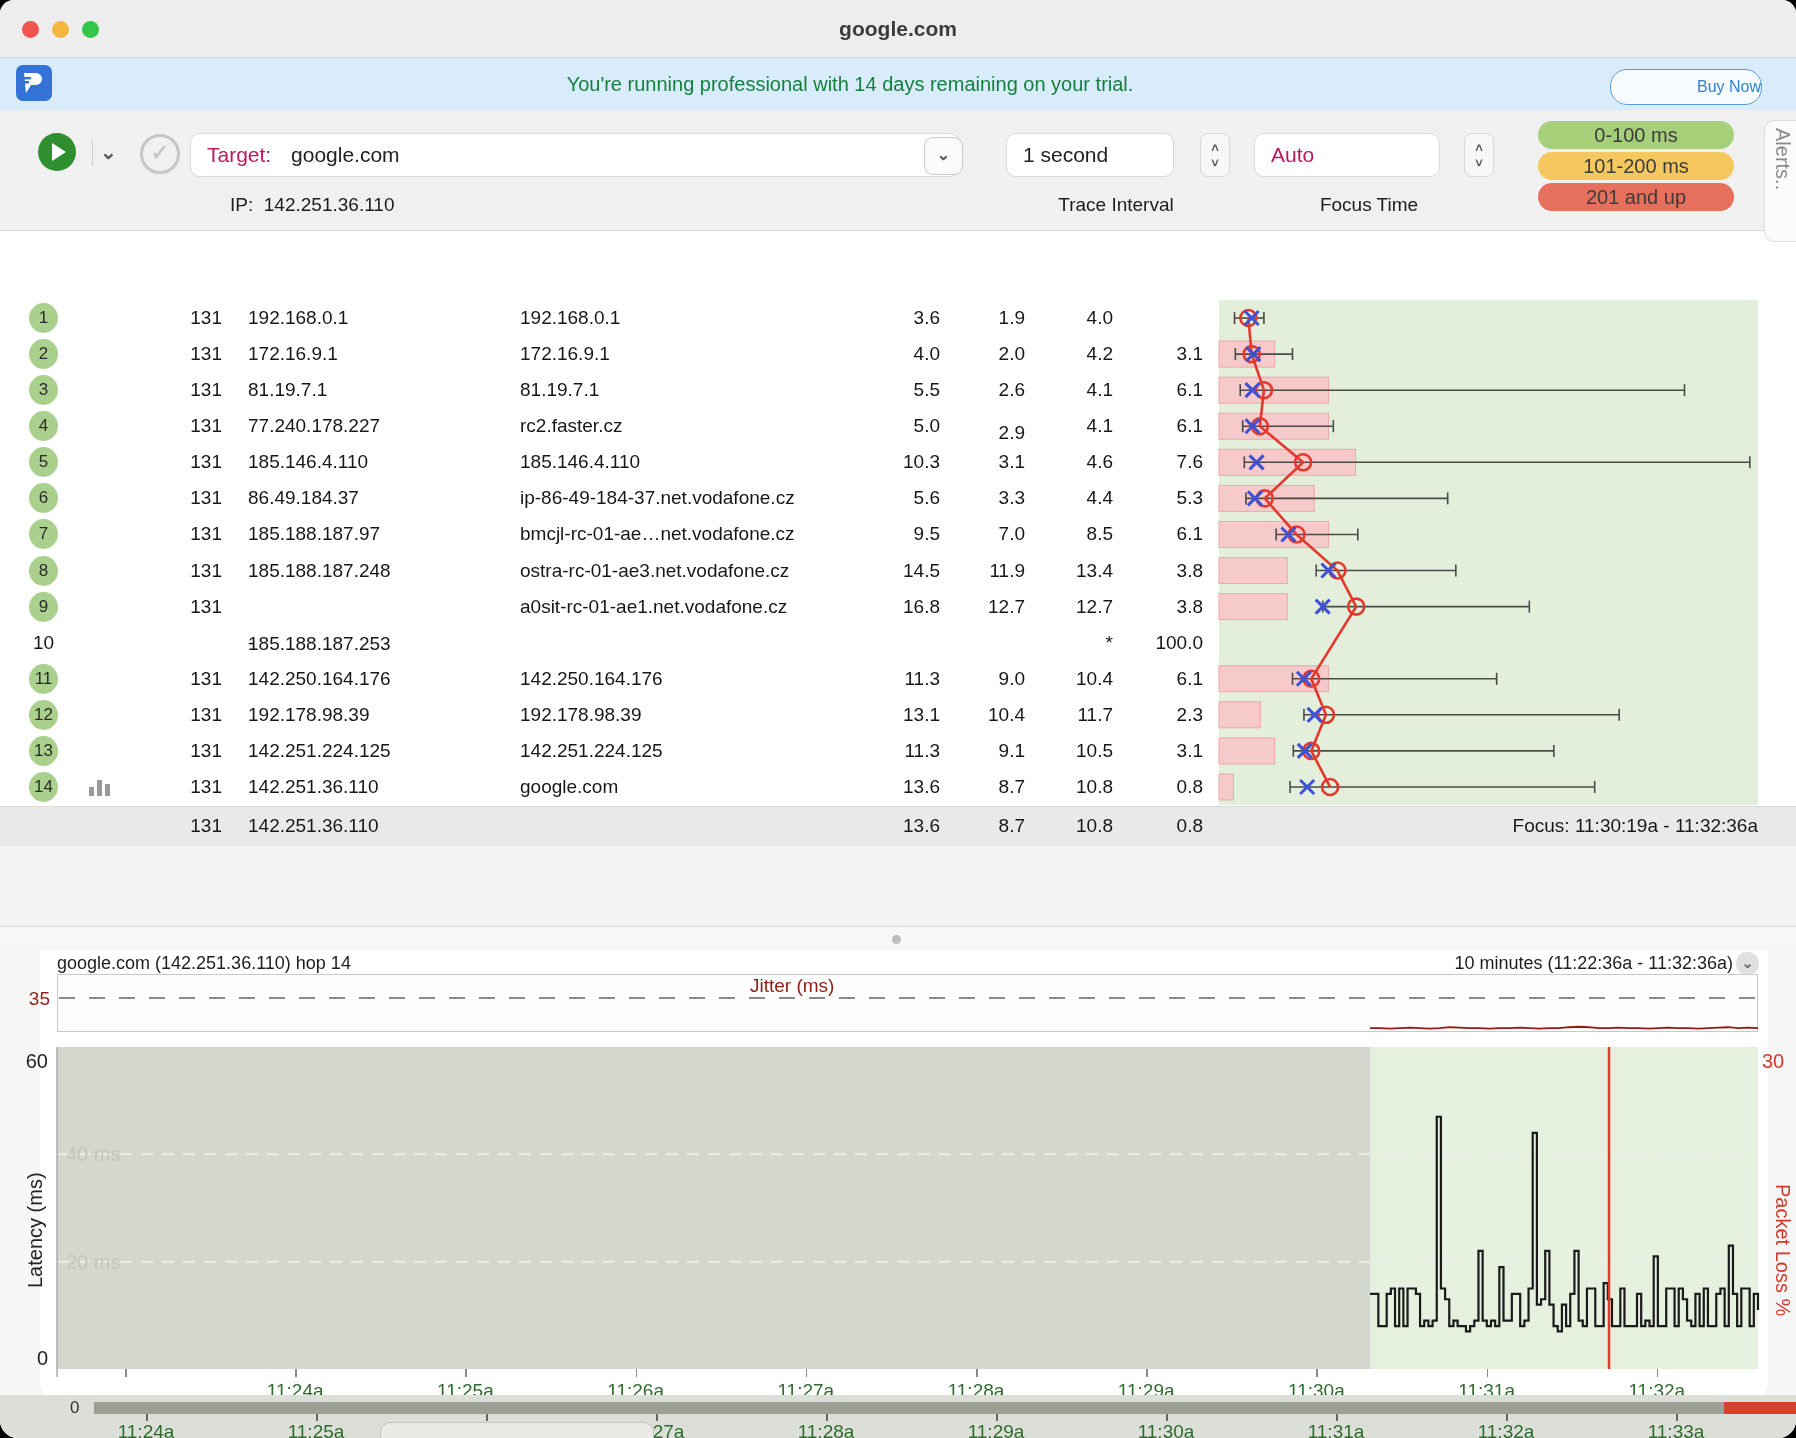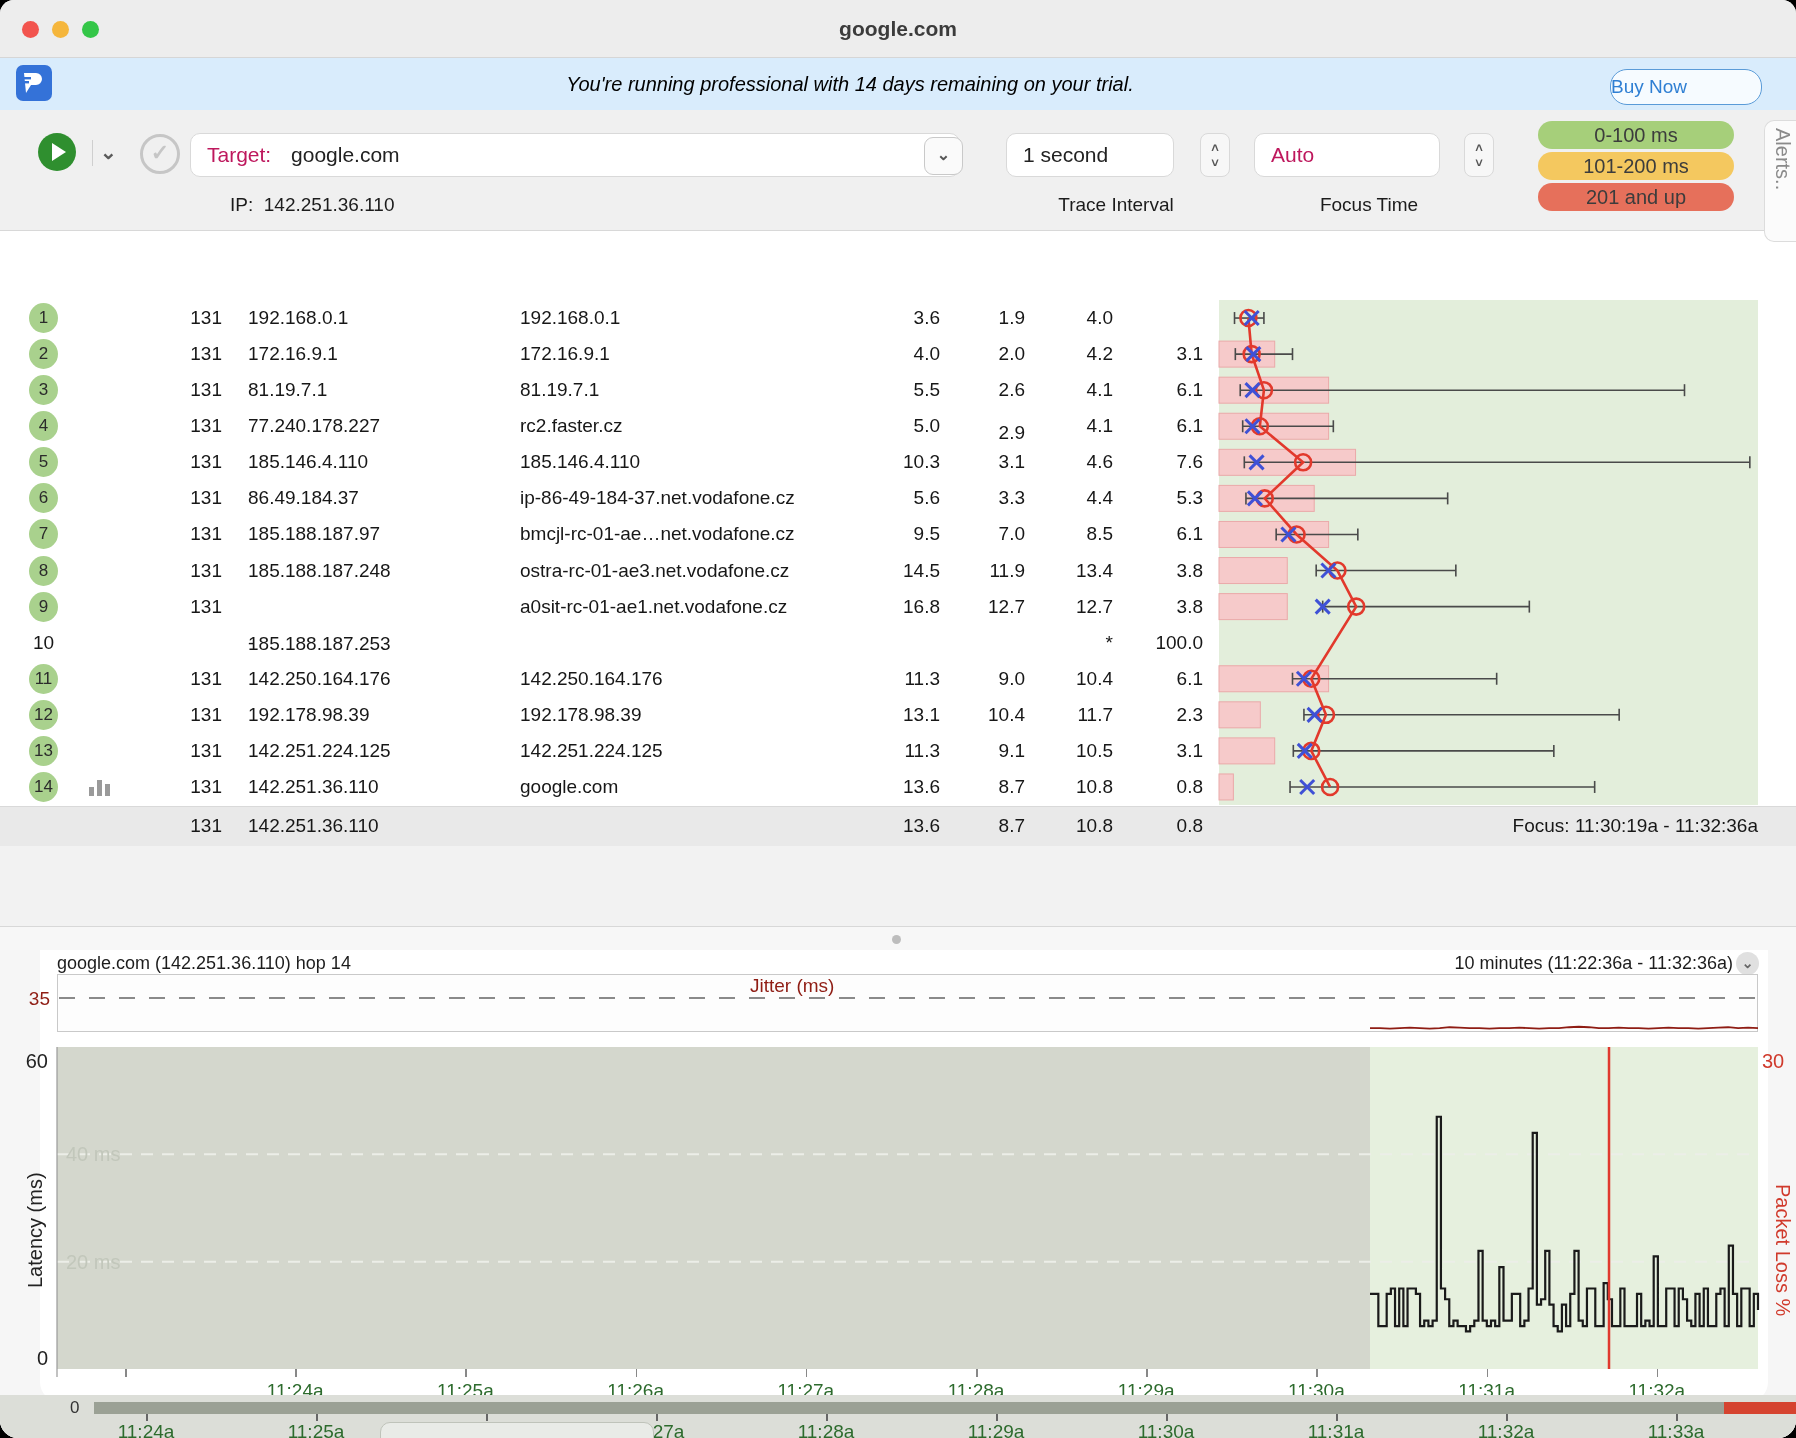--- a/index.html
+++ b/index.html
@@ -10,23 +10,23 @@
   
   #titlebar{left:0;top:0;width:1796px;height:57px;background:#ededed;border-bottom:1px solid #d6d6d6;}
   .tl{width:17px;height:17px;border-radius:50%;top:21px;}
   #win-title{left:0;top:0;width:1796px;height:57px;line-height:57px;text-align:center;
              font-size:21px;font-weight:bold;color:#3b3b3b;}
   
   #banner{left:0;top:58px;width:1796px;height:52px;background:#d9ecfc;}
   #logo{left:16px;top:7px;width:36px;height:36px;border-radius:7px;background:#3472d8;}
   #logo svg{position:absolute;left:4px;top:4px;}
   #banner-text{left:0;top:0;width:1700px;height:52px;line-height:52px;text-align:center;
-               color:#000000;font-size:20px;font-style:italic;}
+               color:#15803d;font-size:20px;}
   #buy-now{left:1610px;top:11px;width:150px;height:34px;border:1.5px solid #5a9bd8;border-radius:17px;
-           color:#2f7fd3;font-size:19px;line-height:34px;text-align:left;background:#f6fbff;}
+           color:#2f7fd3;font-size:16px;line-height:34px;text-align:right;background:#f6fbff;}
   
   #toolbar{left:0;top:110px;width:1796px;height:120px;background:#f0f0f0;border-bottom:1px solid #d8d8d8;}
   #play-btn{left:38px;top:23px;width:38px;height:38px;border-radius:50%;background:#2f8f2f;}
   #play-btn .tri{position:absolute;left:14px;top:10px;width:0;height:0;border-left:14px solid #fff;
                  border-top:9px solid transparent;border-bottom:9px solid transparent;}
   .vdiv{width:1px;background:#cfcfcf;}
   .chev{color:#5a5a5a;font-size:20px;font-weight:bold;}
   #check-circle{left:140px;top:24px;width:34px;height:34px;border-radius:50%;border:3px solid #c6c6c6;
                 color:#c6c6c6;font-size:22px;font-weight:bold;text-align:center;line-height:32px;}
   .tb-input{background:#fff;border:1px solid #d9d9d9;border-radius:10px;height:44px;box-sizing:border-box;

